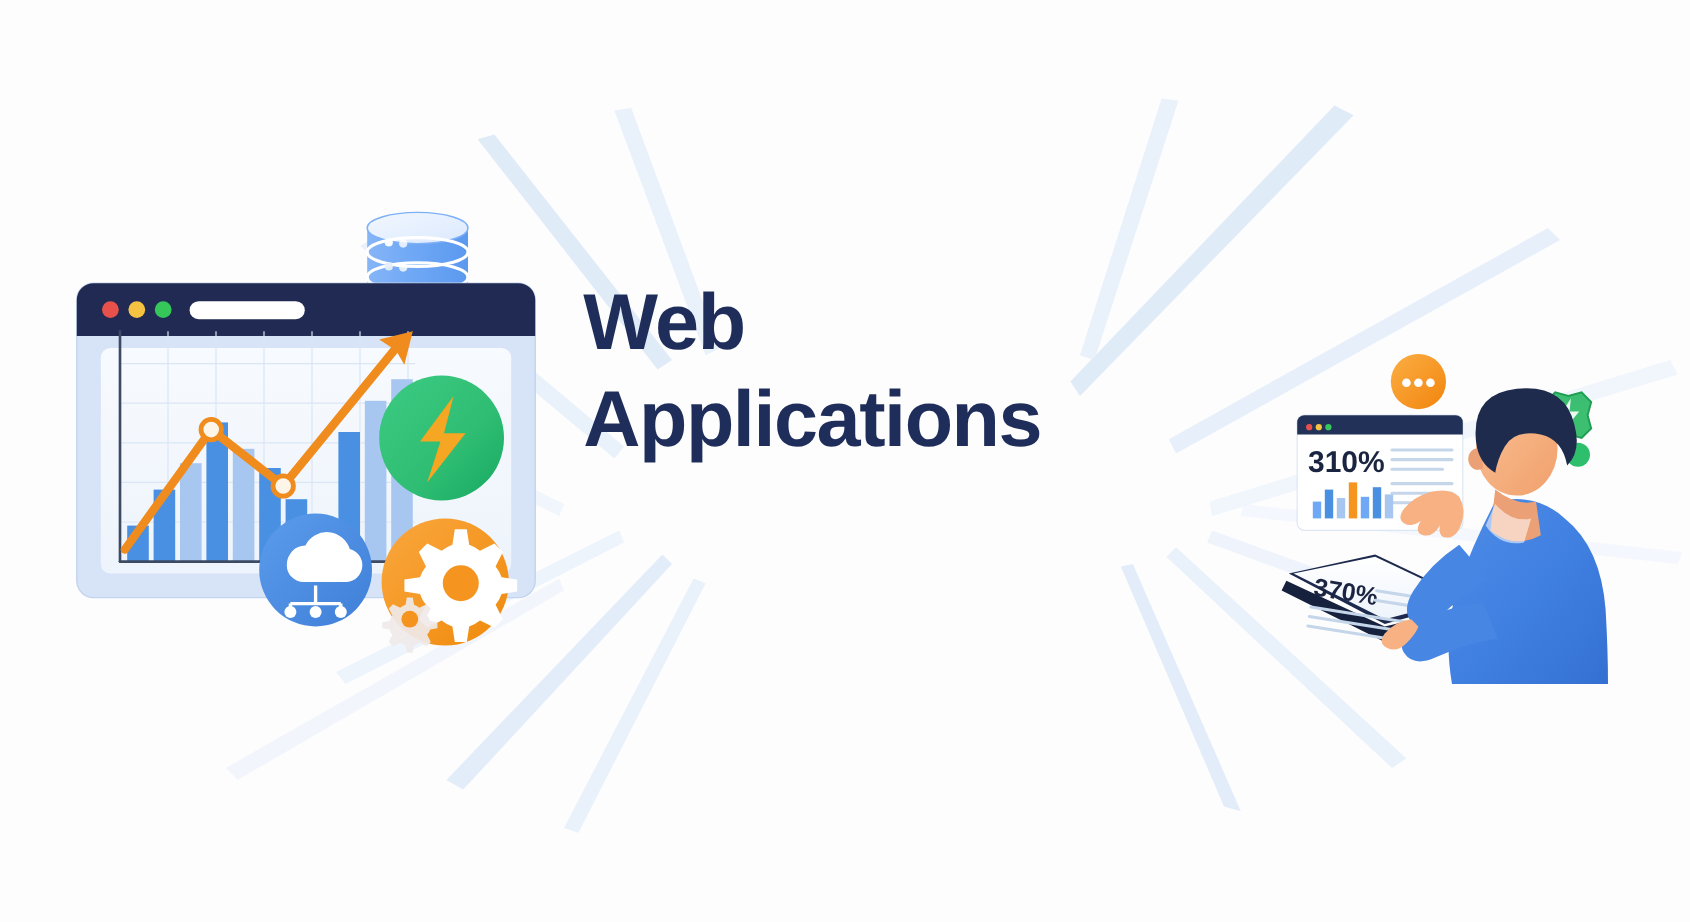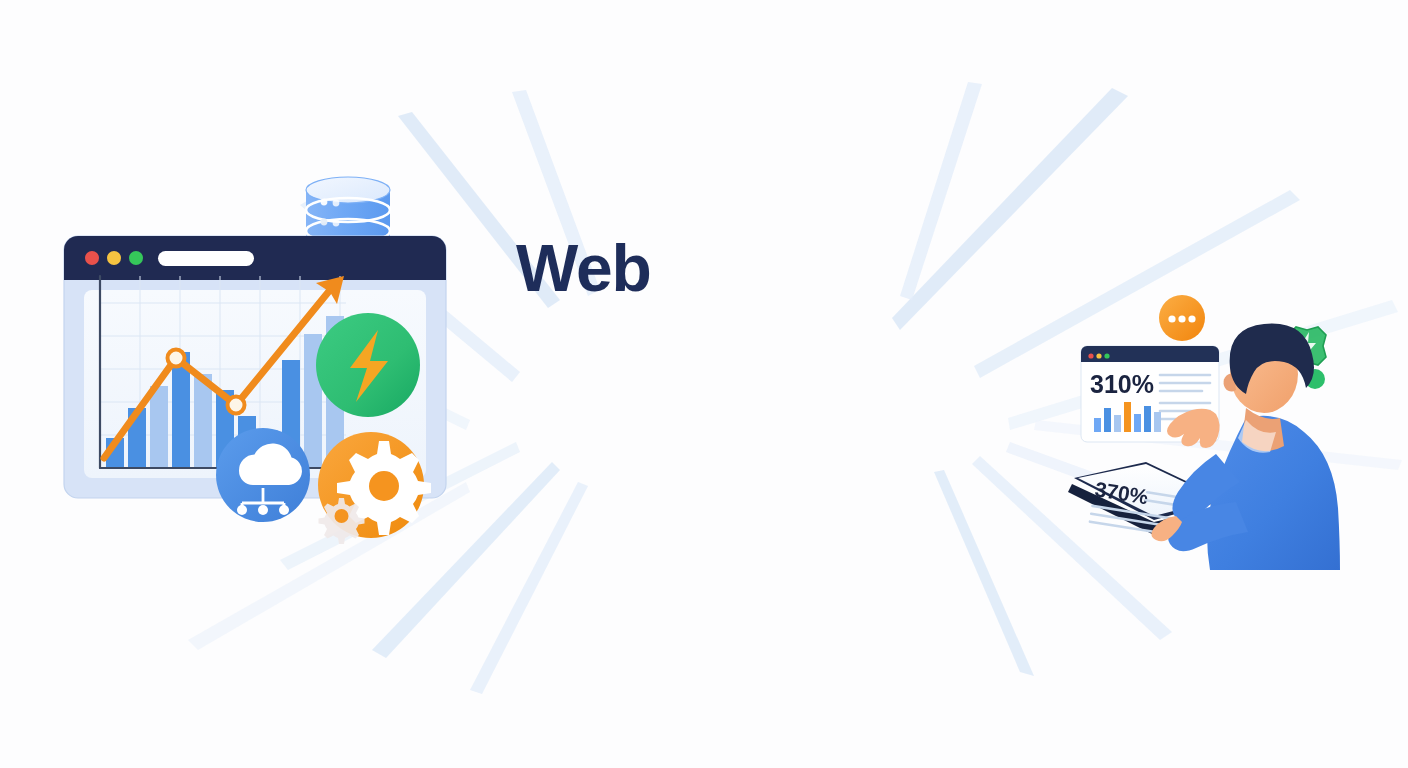--- a/index.html
+++ b/index.html
@@ -10,21 +10,21 @@
     font-family:"Liberation Sans","DejaVu Sans",sans-serif;
     position:relative;
   }
   #stage{position:absolute;inset:0;width:1408px;height:768px;overflow:hidden;}
 
   
   #rays{position:absolute;inset:0;width:1408px;height:768px;}
 
   
   .headline{
-    position:absolute;left:516px;top:228px;width:600px;
+    position:absolute;left:486px;top:228px;width:600px;
     color:#1e2d5a;
     font-weight:bold;
     font-size:66px;
     line-height:1.22;
     letter-spacing:-1.2px;
     white-space:nowrap;
   }
   .headline .ln{display:block;}
 
   
@@ -70,20 +70,21 @@
     <g>
       <polygon points="1020,672 1034,676 944,470 934,472" fill="#dbe8f7" opacity="0.8"></polygon>
       <polygon points="1160,640 1172,632 980,456 972,464" fill="#e3edfa" opacity="0.78"></polygon>
       <polygon points="1300,560 1308,550 1010,442 1006,452" fill="#e8f0fb" opacity="0.7"></polygon>
       <polygon points="1398,470 1402,460 1036,420 1034,430" fill="#eef4fc" opacity="0.6"></polygon>
     </g>
   </svg>
 
   <div class="headline">
     <span class="ln">Web</span>
+    <span class="ln">Applications</span>
   </div>
 
   <svg id="leftArt" viewBox="0 0 400 390" width="400" height="390">
     <defs>
       <linearGradient id="dbSide" x1="0" y1="0" x2="1" y2="0">
         <stop offset="0%" stop-color="#86b5f7"></stop>
         <stop offset="45%" stop-color="#6fa8f5"></stop>
         <stop offset="100%" stop-color="#5b99ef"></stop>
       </linearGradient>
       <linearGradient id="dbTop" x1="0" y1="0" x2="1" y2="1">

